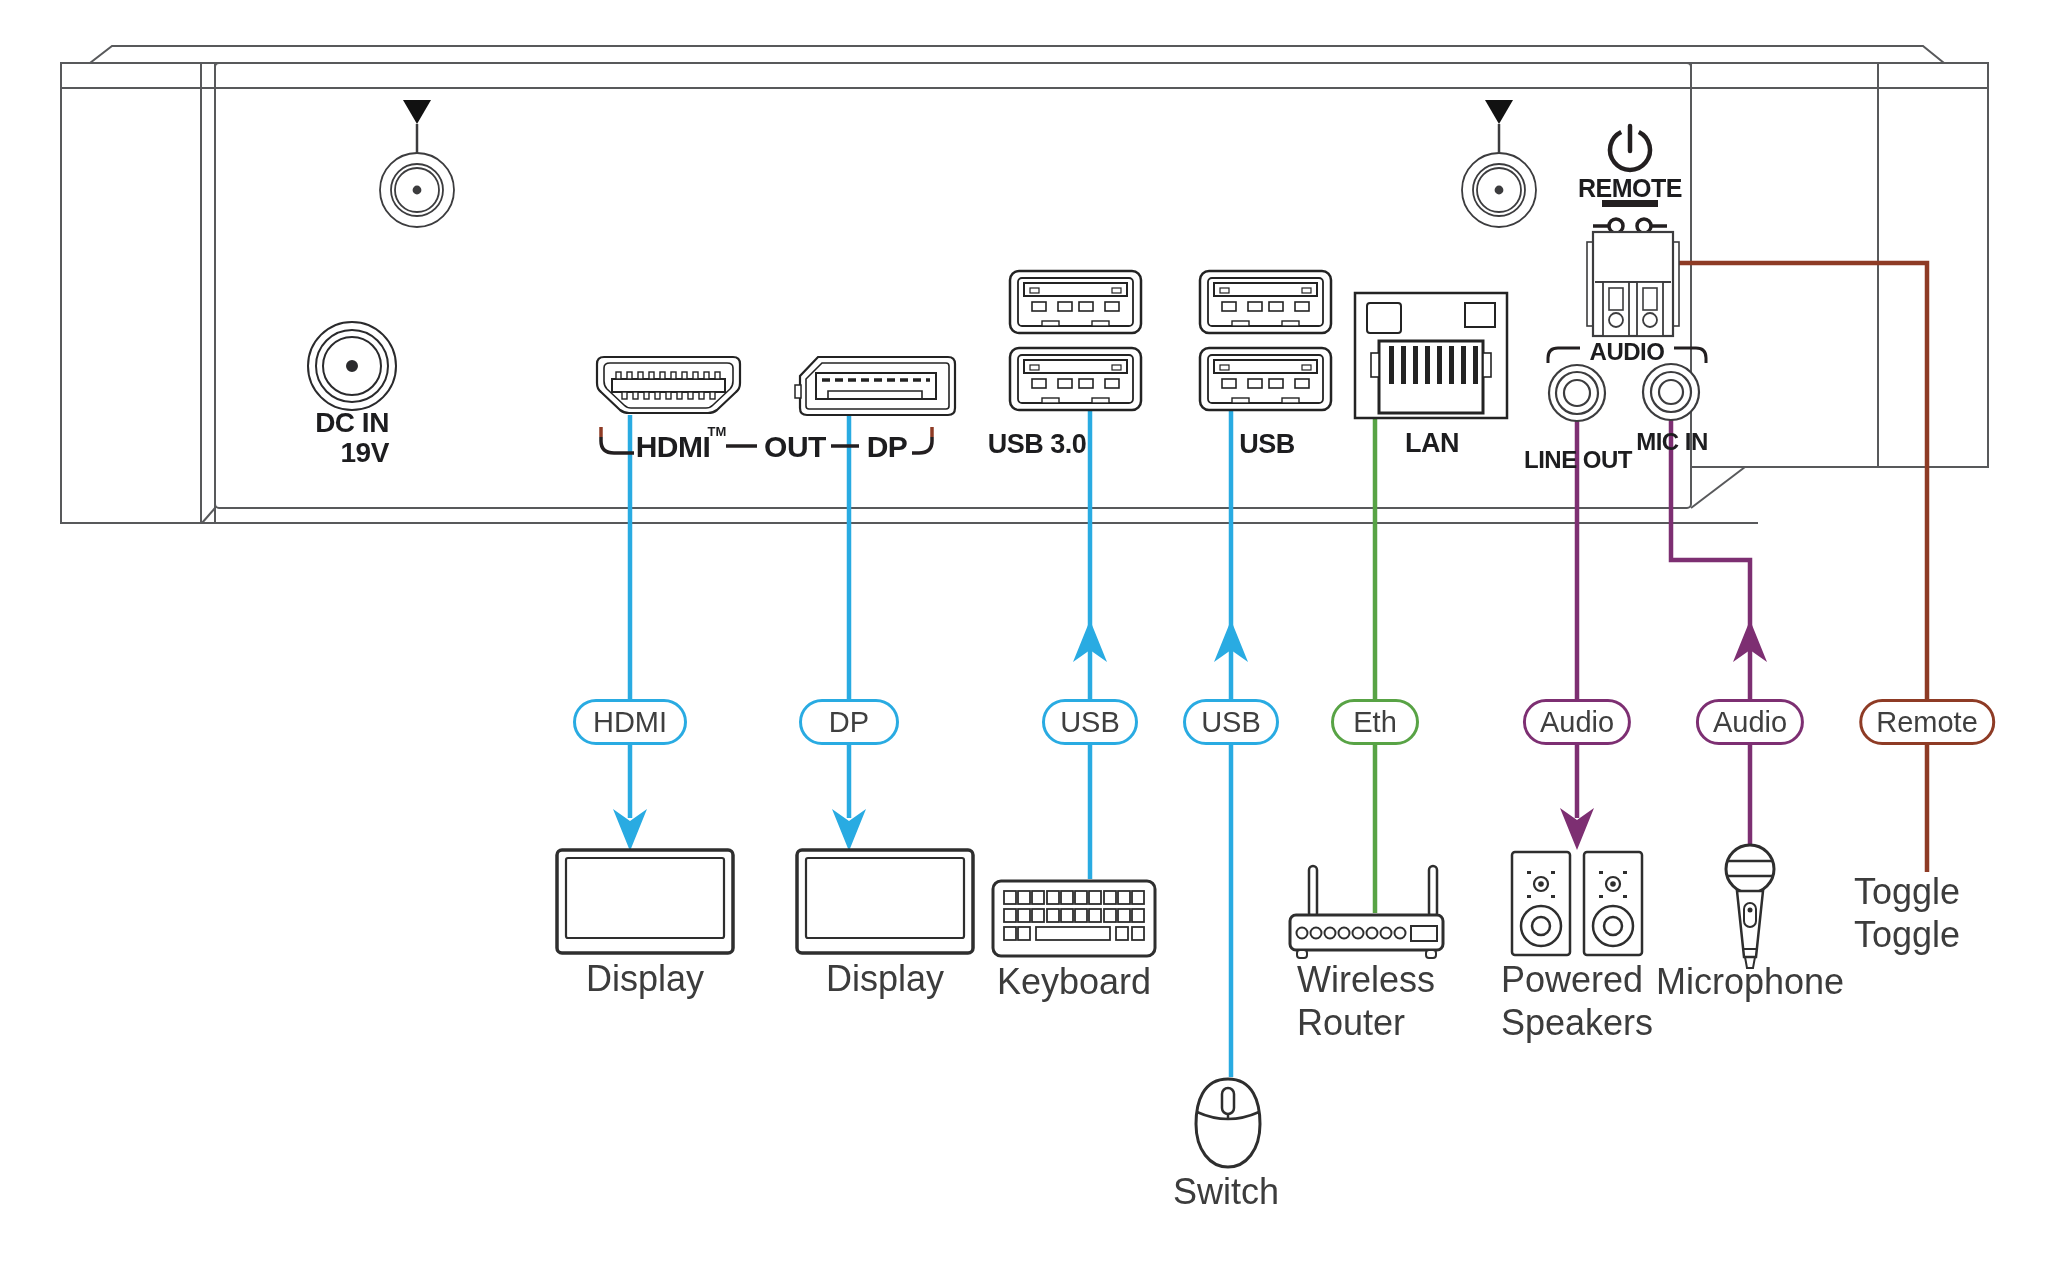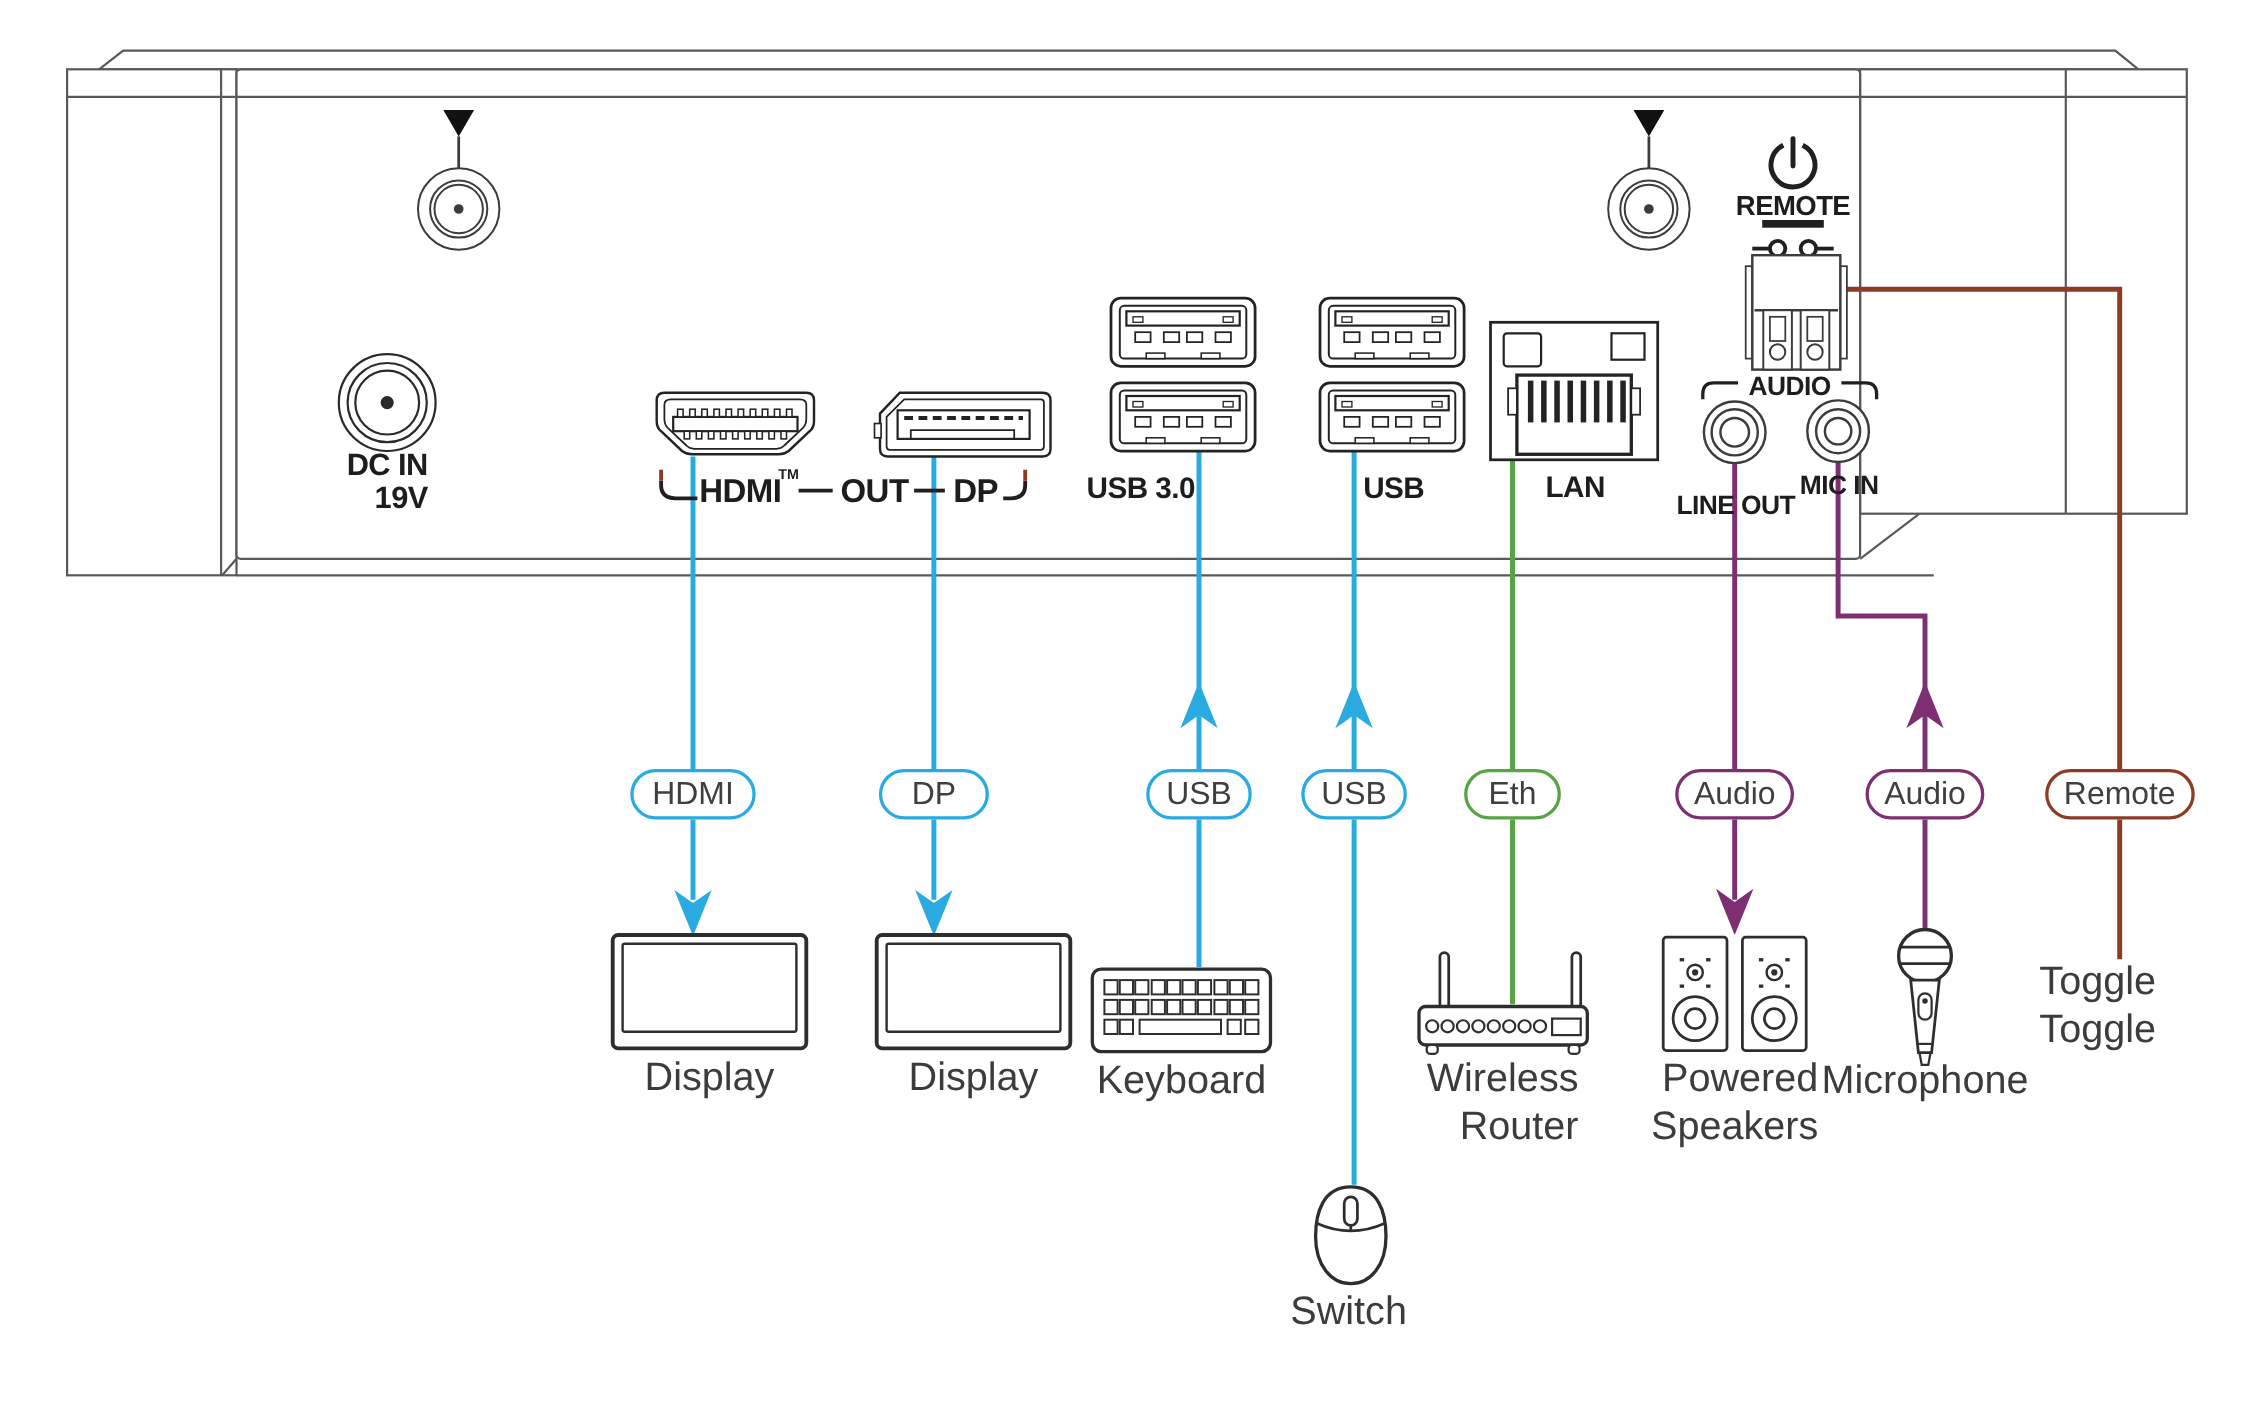--- a/index.html
+++ b/index.html
@@ -7,21 +7,21 @@
          font-family:"Liberation Sans", sans-serif;}
   .stage svg{position:absolute;left:0;top:0;}
   .ctr{position:absolute;transform:translate(-50%,-50%);white-space:nowrap;}
   .plabel{font-weight:bold;color:#1d1d1f;letter-spacing:-0.5px;}
   .f30{font-size:30px;} .f27{font-size:27px;} .f25{font-size:25px;} .f24{font-size:24px;} .f28{font-size:28px;}
   .tm{font-size:13px;font-weight:bold;color:#1d1d1f;}
   .twoLine{text-align:right;line-height:30px;}
   .pill{position:absolute;top:699px;height:46px;box-sizing:border-box;border:3px solid #888;
         border-radius:24px;background:#fff;display:flex;align-items:center;justify-content:center;
         font-size:29px;color:#3f3f3f;transform:translateX(-50%);padding:0 14px;}
-  .dlabel{position:absolute;font-size:36px;color:#3c3c3c;text-align:right;transform:translateX(-50%);
+  .dlabel{position:absolute;font-size:36px;color:#3c3c3c;text-align:left;transform:translateX(-50%);
           line-height:43px;white-space:nowrap;}
 </style>
 </head>
 <body>
 
 <div class="stage">
 
 <svg width="2048" height="1283" viewBox="0 0 2048 1283">
 
   <g stroke="#58595B" fill="#ffffff" stroke-width="2">

